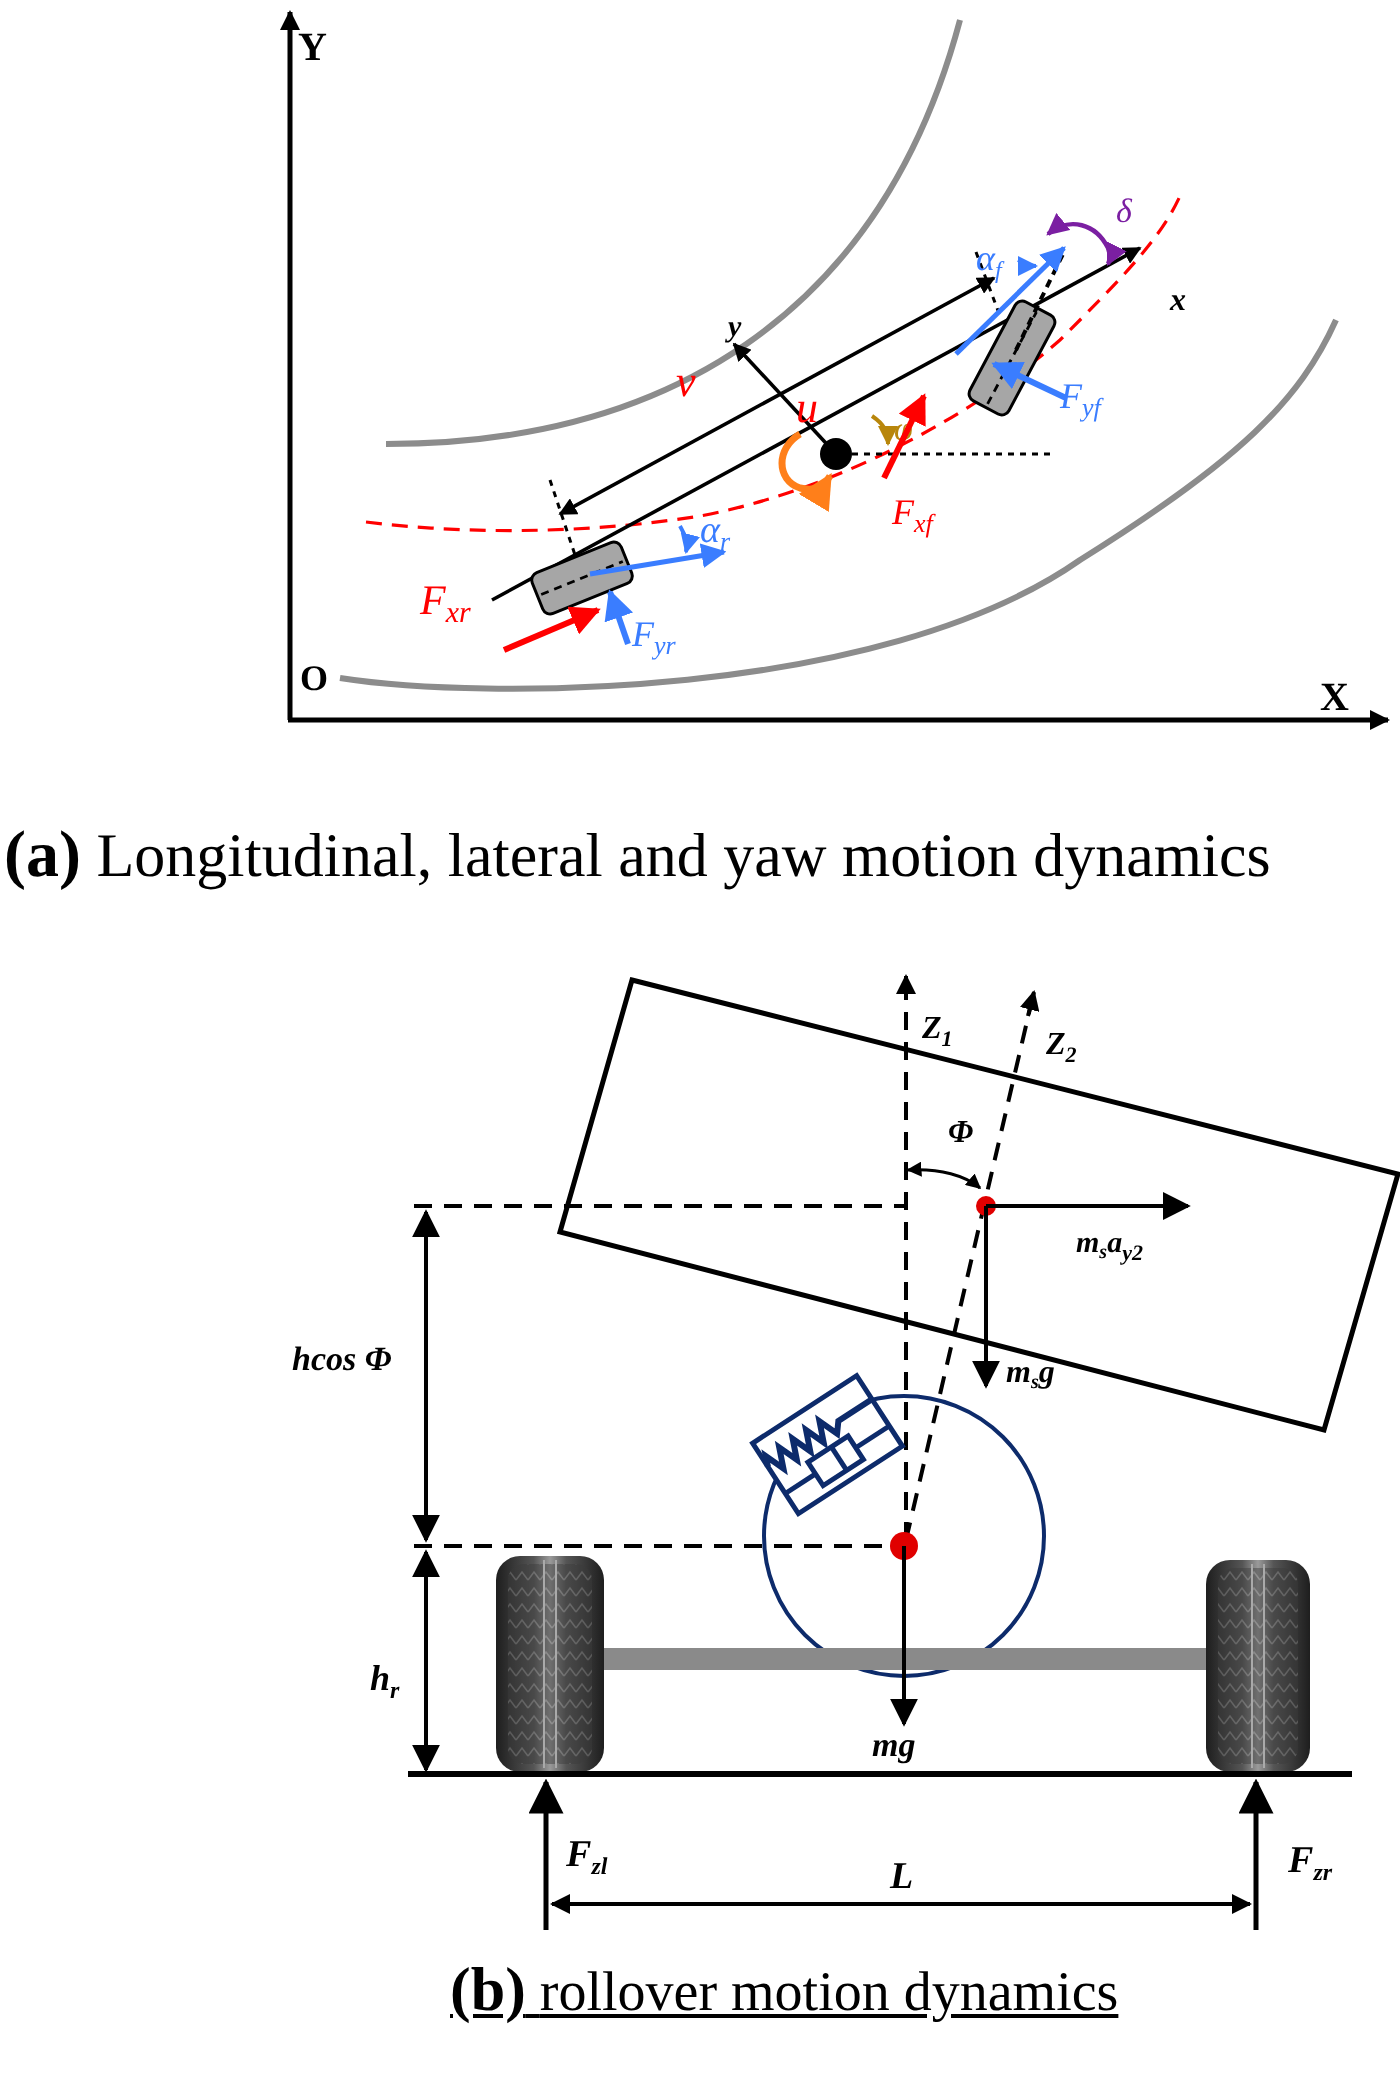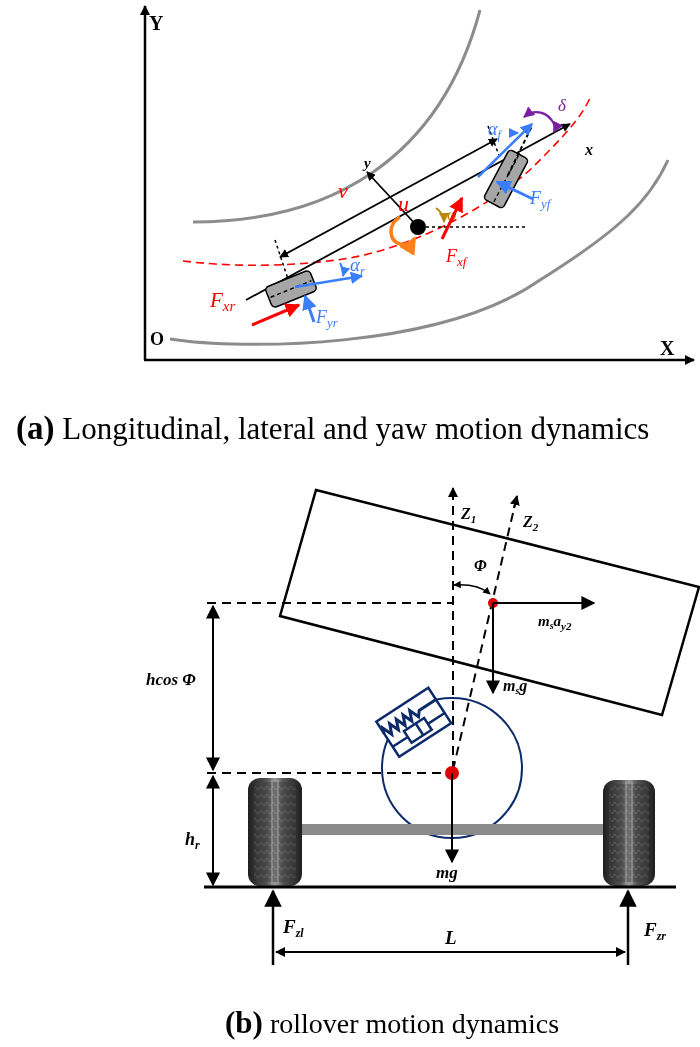--- a/index.html
+++ b/index.html
@@ -3,23 +3,23 @@
 <meta charset="utf-8">
 <style>
   html, body { margin: 0; padding: 0; background: #ffffff; }
   body { width: 700px; height: 1047px; position: relative; overflow: hidden; font-family: "Liberation Serif", serif; }
   svg { position: absolute; left: 0; top: 0; }
   .lbl { font-family: "Liberation Serif", serif; }
   .it { font-style: italic; }
   .bold { font-weight: bold; }
   .caption { position: absolute; font-family: "Liberation Serif", serif; color: #000; white-space: nowrap; }
   .caption .tag { font-weight: bold; }
-  #cap-a { left: 16px; top: 410px; font-size: 31px; }
+  #cap-a { left: 2px; top: 410px; font-size: 31px; }
   #cap-a .tag { font-size: 33px; }
-  #cap-b { left: 225px; top: 1005px; font-size: 28px; }
+  #cap-b { left: 225px; top: 977px; font-size: 28px; text-decoration: underline; }
   #cap-b .tag { font-size: 31px; }
 </style>
 </head>
 <body>
 
 <svg width="700" height="1047" viewBox="0 0 700 1047" xmlns="http://www.w3.org/2000/svg">
   <defs>
     <marker id="ah-k" viewBox="0 0 10 10" refX="9" refY="5" markerWidth="7" markerHeight="7" orient="auto-start-reverse">
       <path d="M0,0 L10,5 L0,10 Z" fill="#000"></path>
     </marker>

